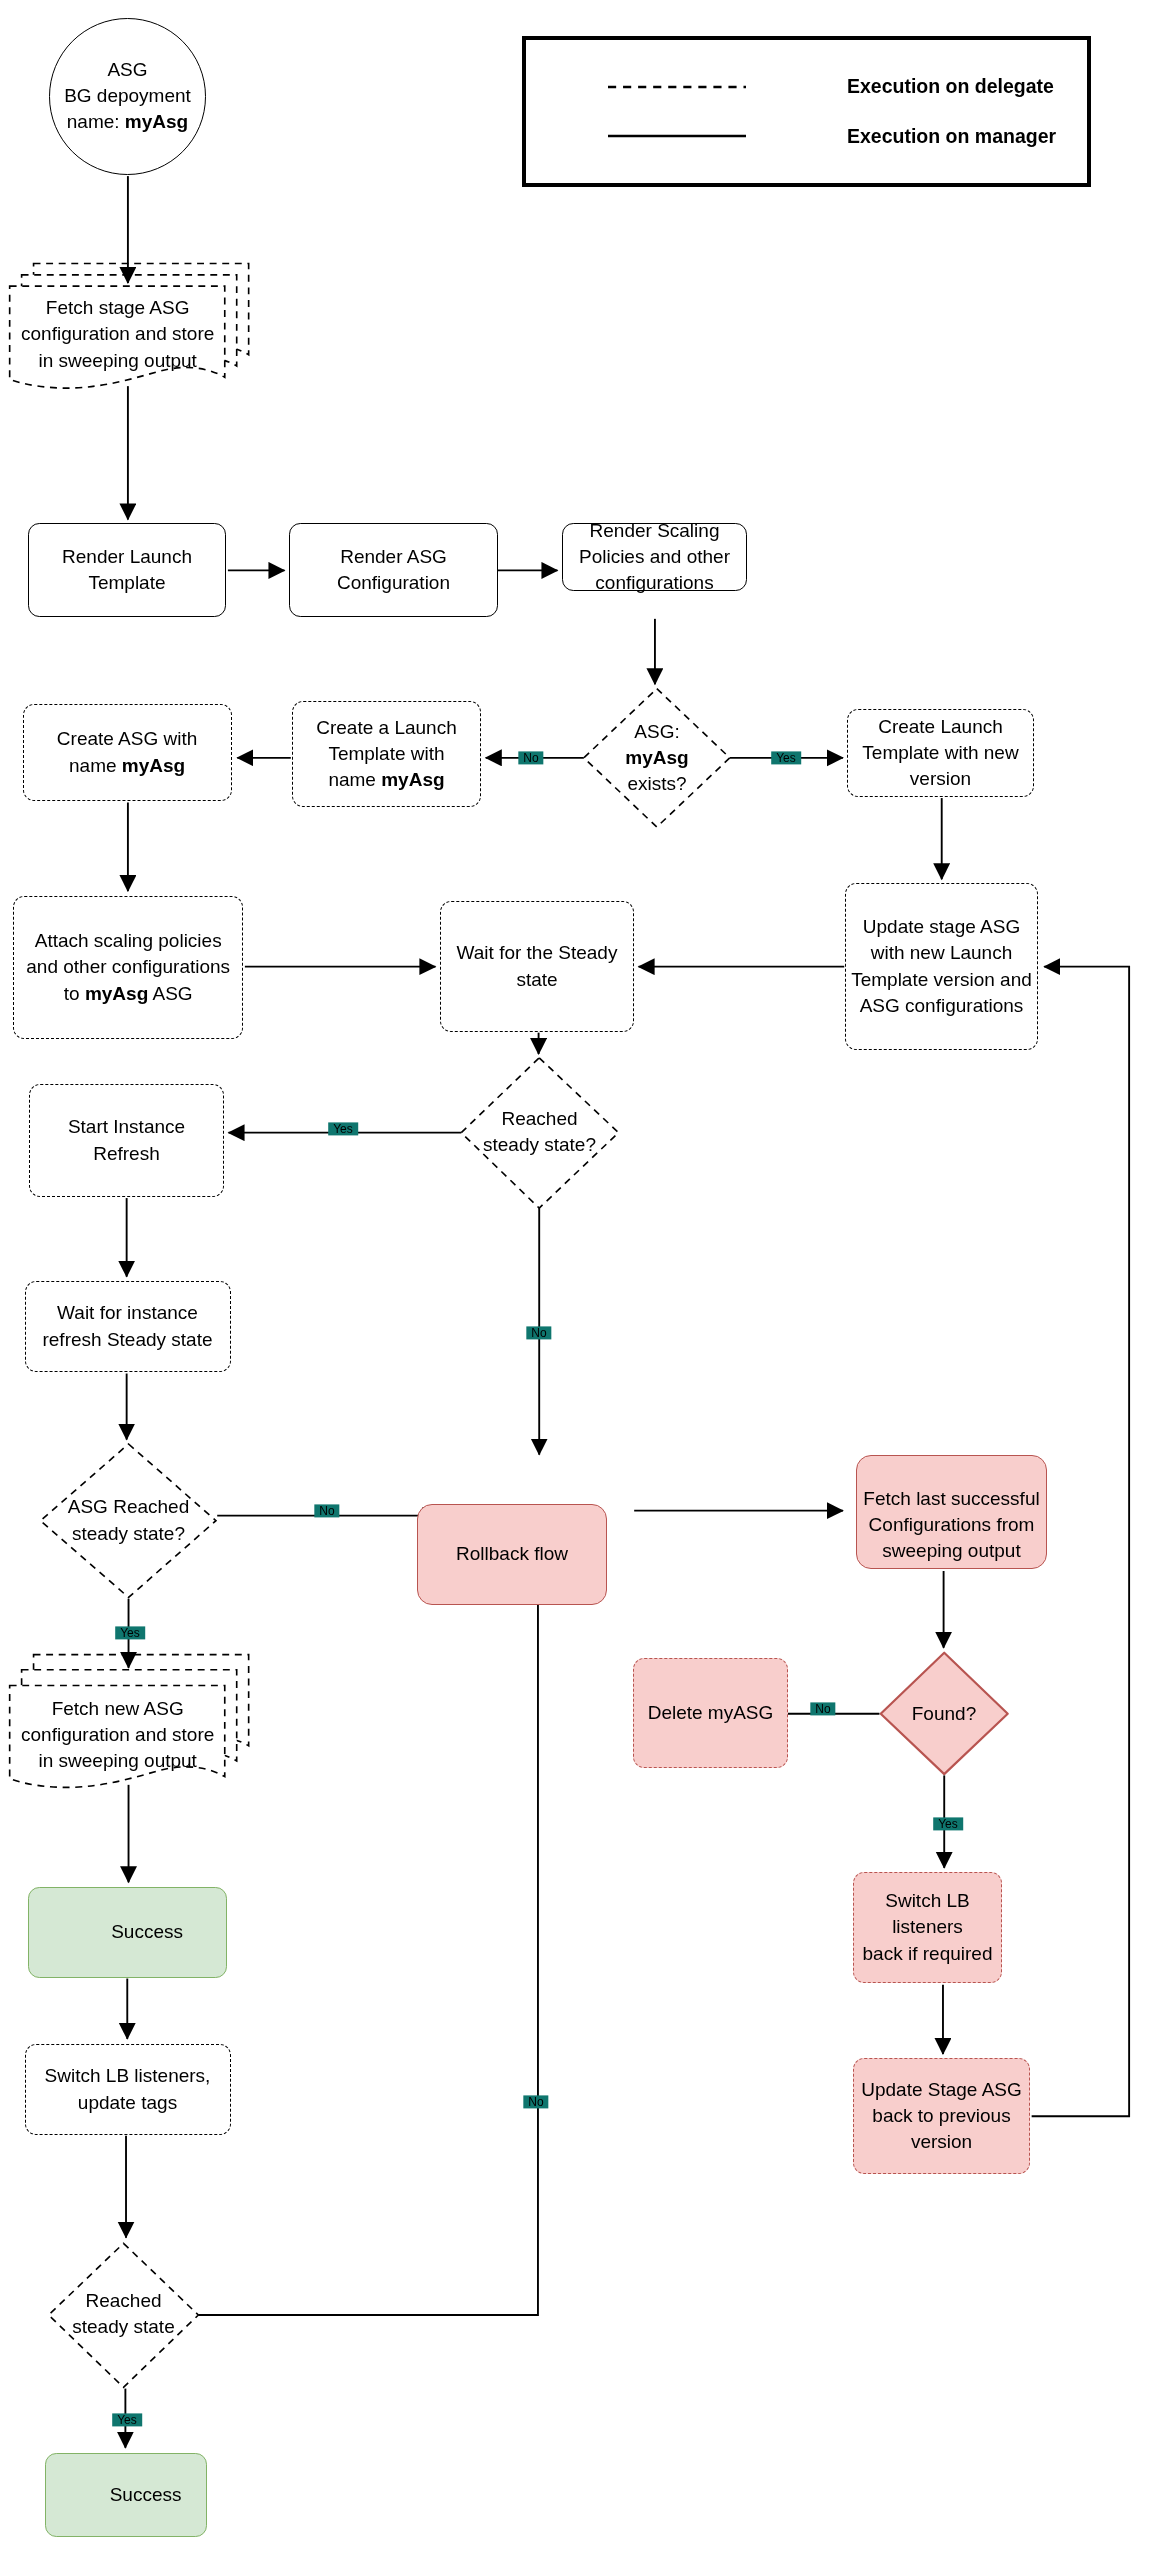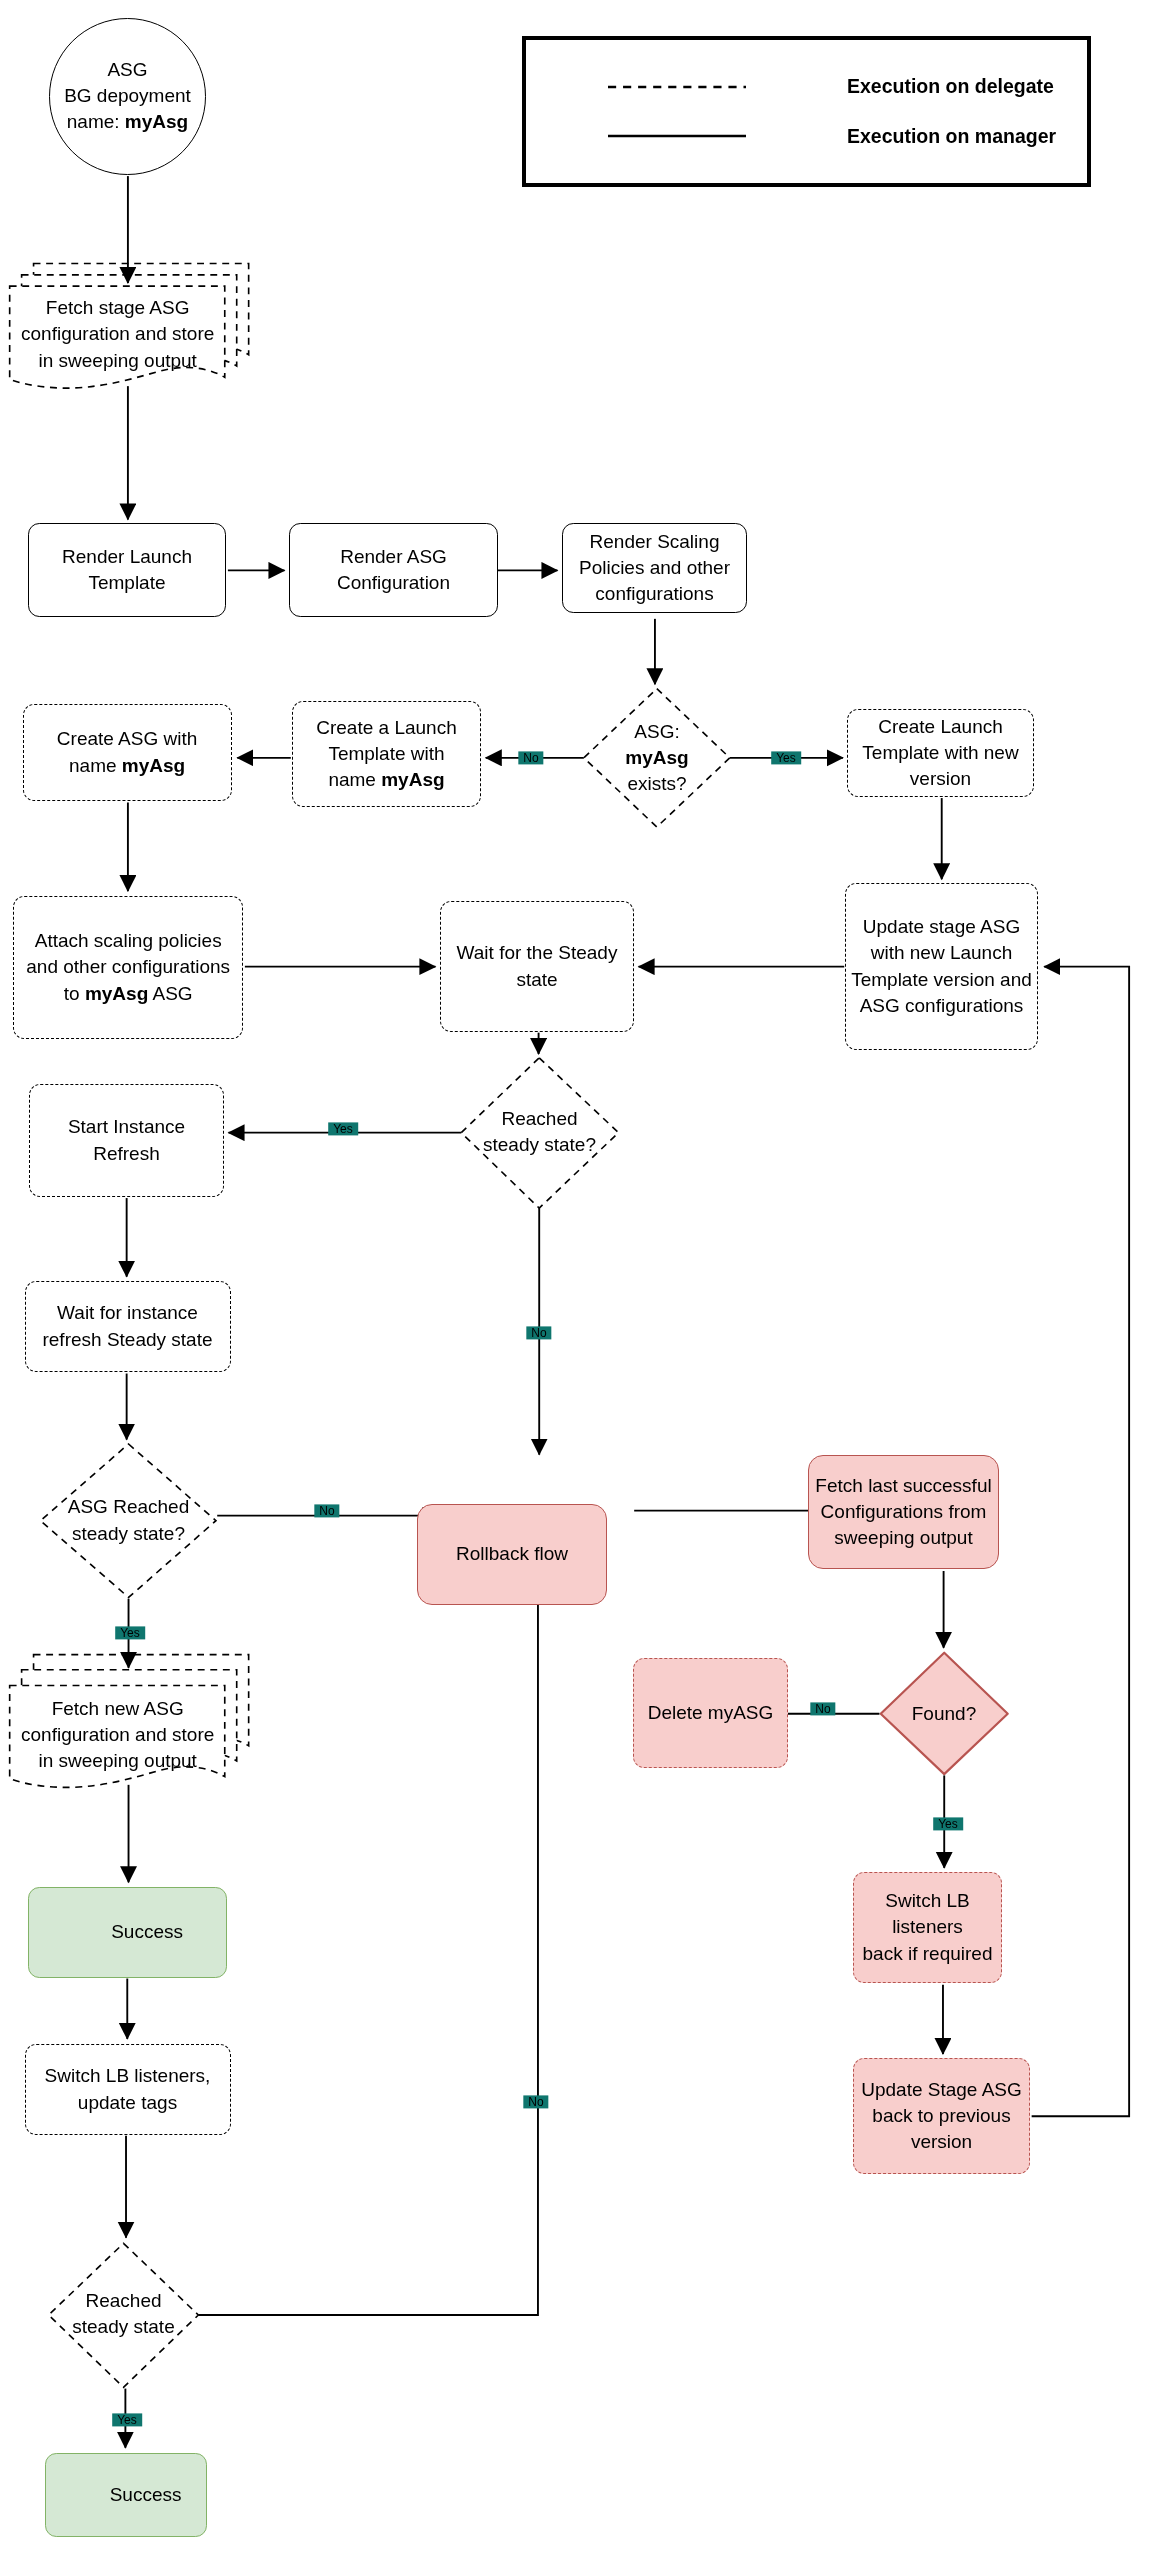--- a/index.html
+++ b/index.html
@@ -127,21 +127,21 @@
   <div class="node" style="left:28px;top:523px;width:198px;height:94px;align-items:center;">
       <span>Render Launch
 Template</span>
     </div>
 
   <div class="node" style="left:289px;top:523px;width:209px;height:94px;">
       <span>Render ASG
 Configuration</span>
     </div>
 
-  <div class="node" style="left:562px;top:523px;width:185px;height:90px;text-align:center;">
+  <div class="node" style="left:562px;top:523px;width:185px;height:68px;text-align:center;">
       <span>Render Scaling
 Policies and other
 configurations</span>
     </div>
 
   <div class="node overlay" style="left:594px;top:717px;width:126px;height:82px;">
       <div><span>ASG:
 </span><b>myAsg</b><span> exists?</span></div>
     </div>
 
@@ -197,21 +197,21 @@
 
   <div class="node overlay" style="left:50px;top:1478px;width:157px;height:85px;">
       <span>ASG Reached
 steady state?</span>
     </div>
 
   <div class="node pink" style="left:417px;top:1460px;width:190px;height:101px;border-radius:15px;margin-top:44px;">
       <span>Rollback flow</span>
     </div>
 
-  <div class="node pink" style="left:808px;top:1455px;width:191px;height:114px;border-radius:15px;">
+  <div class="node pink" style="left:856px;top:1455px;width:191px;height:114px;border-radius:15px;align-items:flex-end;">
       <span>Fetch last successful
 Configurations from
 sweeping output</span>
     </div>
 
   <div class="node pink dashed" style="left:619px;top:1658px;width:155px;height:110px;margin-left:14px;">
       <span>Delete myASG</span>
     </div>
 
   <div class="node overlay" style="left:887px;top:1692px;width:114px;height:44px;">

